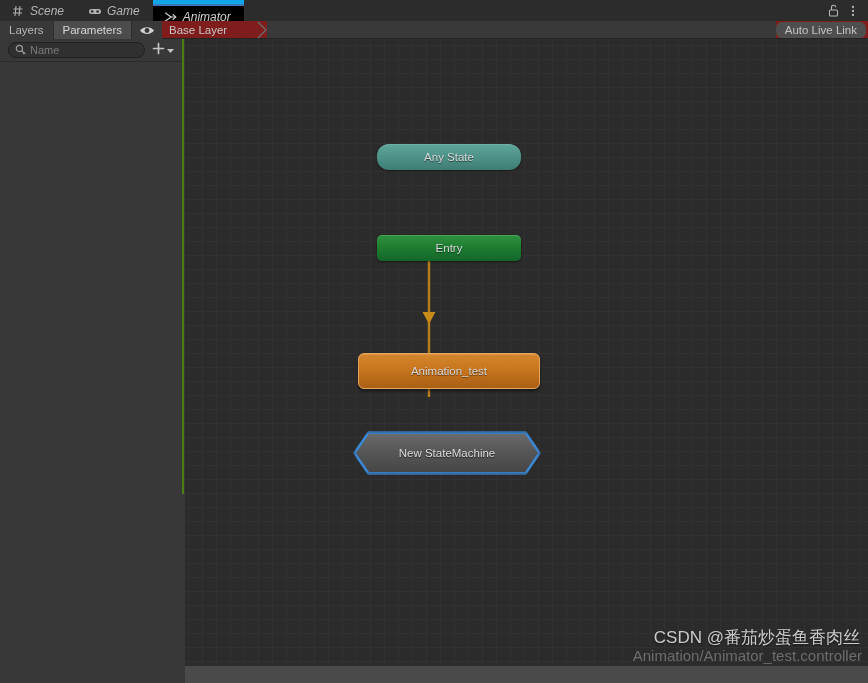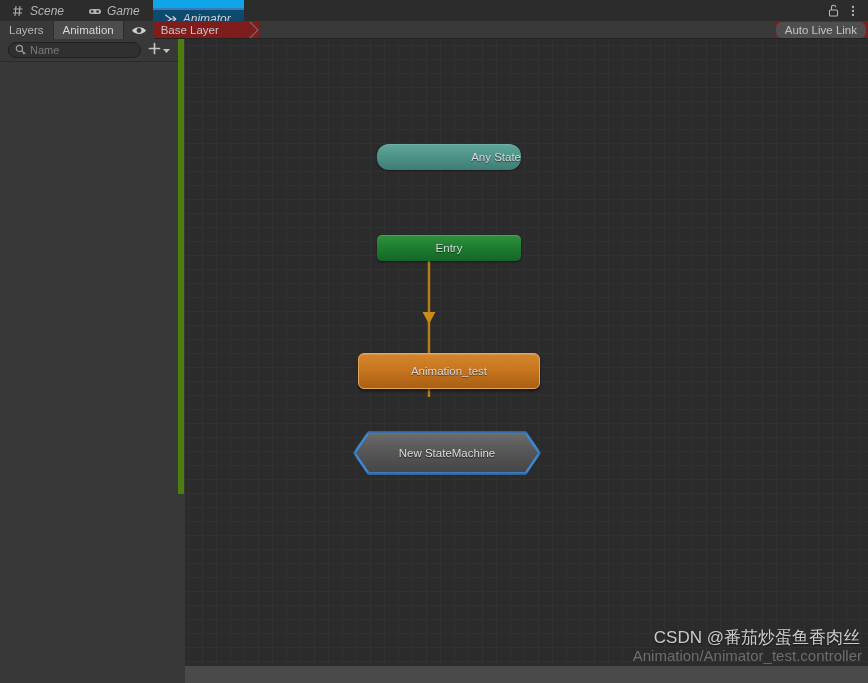--- a/index.html
+++ b/index.html
@@ -26,23 +26,23 @@
   .tab {
     display: flex; align-items: center; gap: 5px;
     padding: 0 13px 0 11px;
     height: 21px;
     font-size: 12px;
     color: #b4b4b4;
     position: relative;
     white-space: nowrap;
   }
   .tab.active {
-    background: #0c4a6e;
+    background: #000000;
     color: #d2d2d2;
-    border-top: 8px solid #0ea5e9;
+    border-top: 4px solid #0ea5e9;
     padding-top: 8px;
   }
   .tab.active::before {
     content: ""; position: absolute; left: 0; top: 0;
     width: 100%; height: 2px; background: #3a79bb;
   }
   .tabicon { display: inline-flex; align-items: center; justify-content: center; width: 14px; height: 14px; }
   .tabbar-spacer { flex: 1 1 auto; }
   .tabbar-right {
     display: flex; align-items: center; gap: 2px;
@@ -90,21 +90,21 @@
     font-size: 11.5px; color: #c3c3c3;
     background: #4e4e4e;
     border-radius: 6px;
   }
 
   
   .leftpanel {
     position: absolute; left: 0; top: 39px;
     width: 184px; height: 455px;
     background: #383838;
-    border-right: 6px solid #4d7c0f;
+    border-right: 2px solid #4d7c0f;
   }
   .searchrow {
     display: flex; align-items: center;
     height: 22px; padding: 3px 4px 3px 8px;
     background: #383838;
   }
   .searchfield {
     flex: 1 1 auto;
     display: flex; align-items: center;
     height: 16px;
@@ -154,21 +154,20 @@
     font-size: 11.5px;
     color: #d8d8d8;
     text-shadow: 0 1px 1px rgba(0,0,0,.55);
     user-select: none;
   }
   .node-anystate {
     width: 144px; height: 26px;
     border-radius: 12px;
     background: linear-gradient(to bottom, #5fa79a 0%, #4f948a 45%, #3f7d74 100%);
     box-shadow: 0 1px 2px rgba(0,0,0,.45), inset 0 1px 0 rgba(255,255,255,.12);
-    justify-content: flex-end;
   }
   .node-entry {
     width: 144px; height: 26px;
     border-radius: 5px;
     background: linear-gradient(to bottom, #2f9340 0%, #1f7e31 45%, #13662a 100%);
     box-shadow: 0 1px 2px rgba(0,0,0,.45), inset 0 1px 0 rgba(255,255,255,.12);
   }
   .node-state {
     width: 182px; height: 36px;
     border-radius: 6px;
@@ -277,21 +276,21 @@
         </svg>
       </div>
     </div>
   </div>
 
   <div class="toolbar2">
     <div class="tb2btn">
       <span>Layers</span>
     </div>
     <div class="tb2btn sel">
-      <span>Animation</span>
+      <span>Parameters</span>
     </div>
     <div class="eyebtn">
       <svg width="16" height="11" viewBox="0 0 16 11">
         <path d="M1 5.5 C4 1 12 1 15 5.5 C12 10 4 10 1 5.5 Z" fill="#cfcfcf"></path>
         <circle cx="8" cy="5.5" r="2.4" fill="#393939"></circle>
       </svg>
     </div>
     <div class="breadcrumb">
       <span>Base Layer</span>
       <span class="crumb-arrow">

